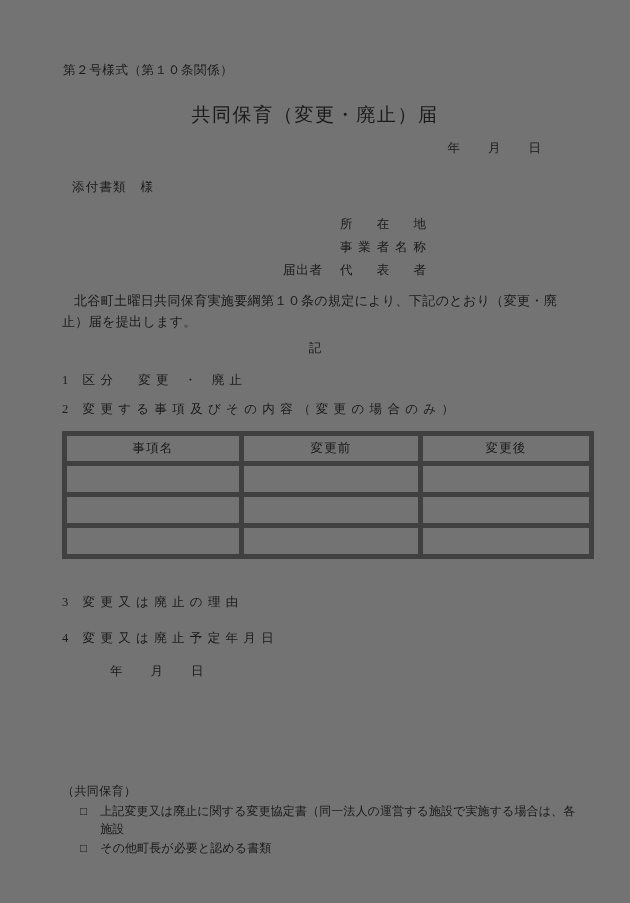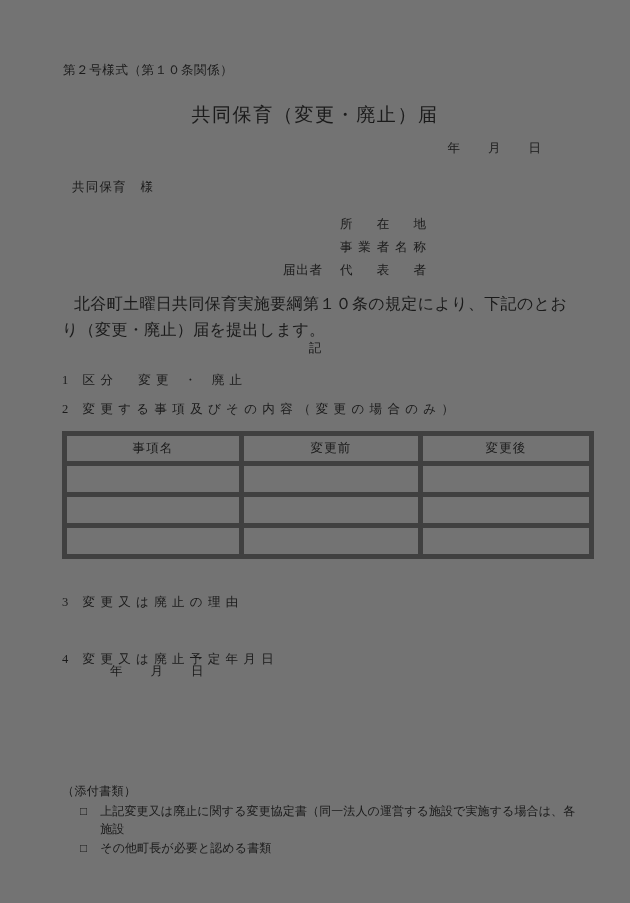--- a/index.html
+++ b/index.html
@@ -91,24 +91,25 @@
     letter-spacing: 0px;
   }
   .submitter-field span { display: inline-block; }
 
   
   .statement {
     position: absolute;
     left: 62px;
     top: 291px;
     width: 513px;
-    font-size: 16px;
+    font-size: 13px;
     line-height: 1.62;
     letter-spacing: 0.35px;
     text-indent: 12px;
+    font-family: Liberation Mono, monospace;
   }
 
   .ki-mark {
     position: absolute;
     left: 0;
     right: 0;
     top: 340px;
     text-align: center;
     font-size: 12.5px;
   }
@@ -116,21 +117,21 @@
   
   .item {
     position: absolute;
     font-size: 12.5px;
     letter-spacing: 1.1px;
     white-space: nowrap;
   }
   .item-1 { left: 62px; top: 372px; }
   .item-2 { left: 62px; top: 401px; }
   .item-3 { left: 62px; top: 594px; }
-  .item-4 { left: 62px; top: 630px; margin-top: 21px; }
+  .item-4 { left: 62px; top: 630px; }
 
   .item-num { margin-right: 9px; }
 
   .choice-sep { padding: 0 10px; }
 
   .date-line-item4 {
     position: absolute;
     left: 110px;
     top: 663px;
     font-size: 12.5px;
@@ -195,21 +196,21 @@
 <body>
 
 <div class="page">
 
   <div class="form-number">第２号様式（第１０条関係）</div>
 
   <div class="doc-title">共同保育（変更・廃止）届</div>
 
   <div class="date-line-top">年　　月　　日</div>
 
-  <div class="recipient">共同保育　様</div>
+  <div class="recipient">添付書類　様</div>
 
   <div class="submitter">
     <div class="submitter-label">届出者</div>
     <div class="submitter-fields">
       <div class="submitter-field">
         <span>所</span>
         <span>在</span>
         <span>地</span>
       </div>
       <div class="submitter-field">
@@ -276,21 +277,21 @@
   </div>
 
   <div class="item item-4">
     <span class="item-num">4</span>
     <span>変 更 又 は 廃 止 予 定 年 月 日</span>
   </div>
 
   <div class="date-line-item4">年　　月　　日</div>
 
   <div class="attachments">
-    <div class="attachments-title">（添付書類）</div>
+    <div class="attachments-title">（共同保育）</div>
 
     <div class="attach-item">
       <span class="attach-box">□</span>
       <span class="attach-text">
         <span>上記変更又は廃止に関する変更協定書（同一法人の運営する施設で実施する場合は、各施設</span>
       </span>
     </div>
 
     <div class="attach-item">
       <span class="attach-box">□</span>

